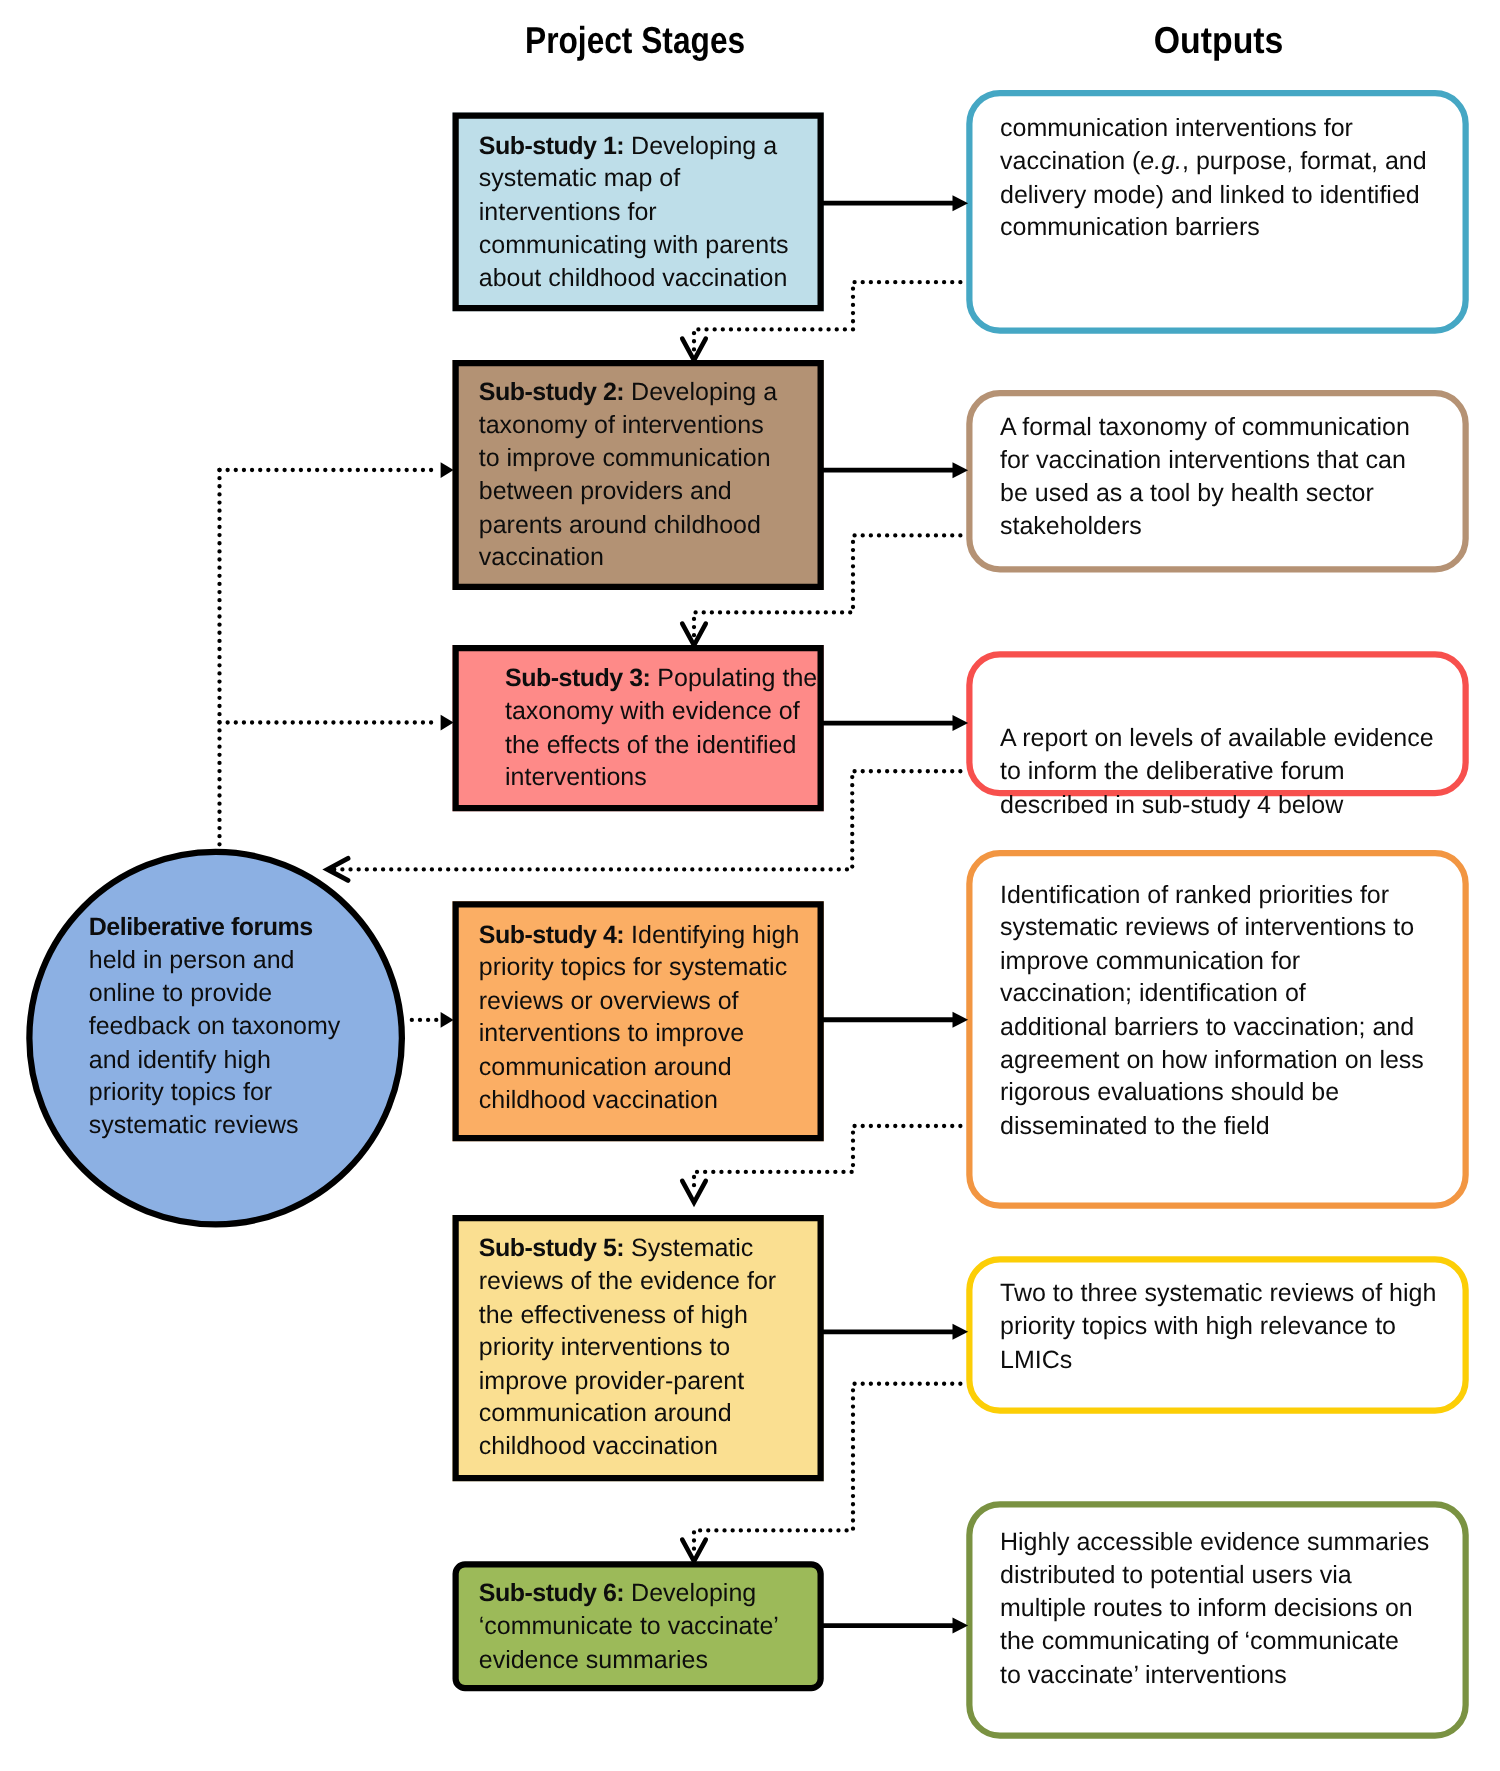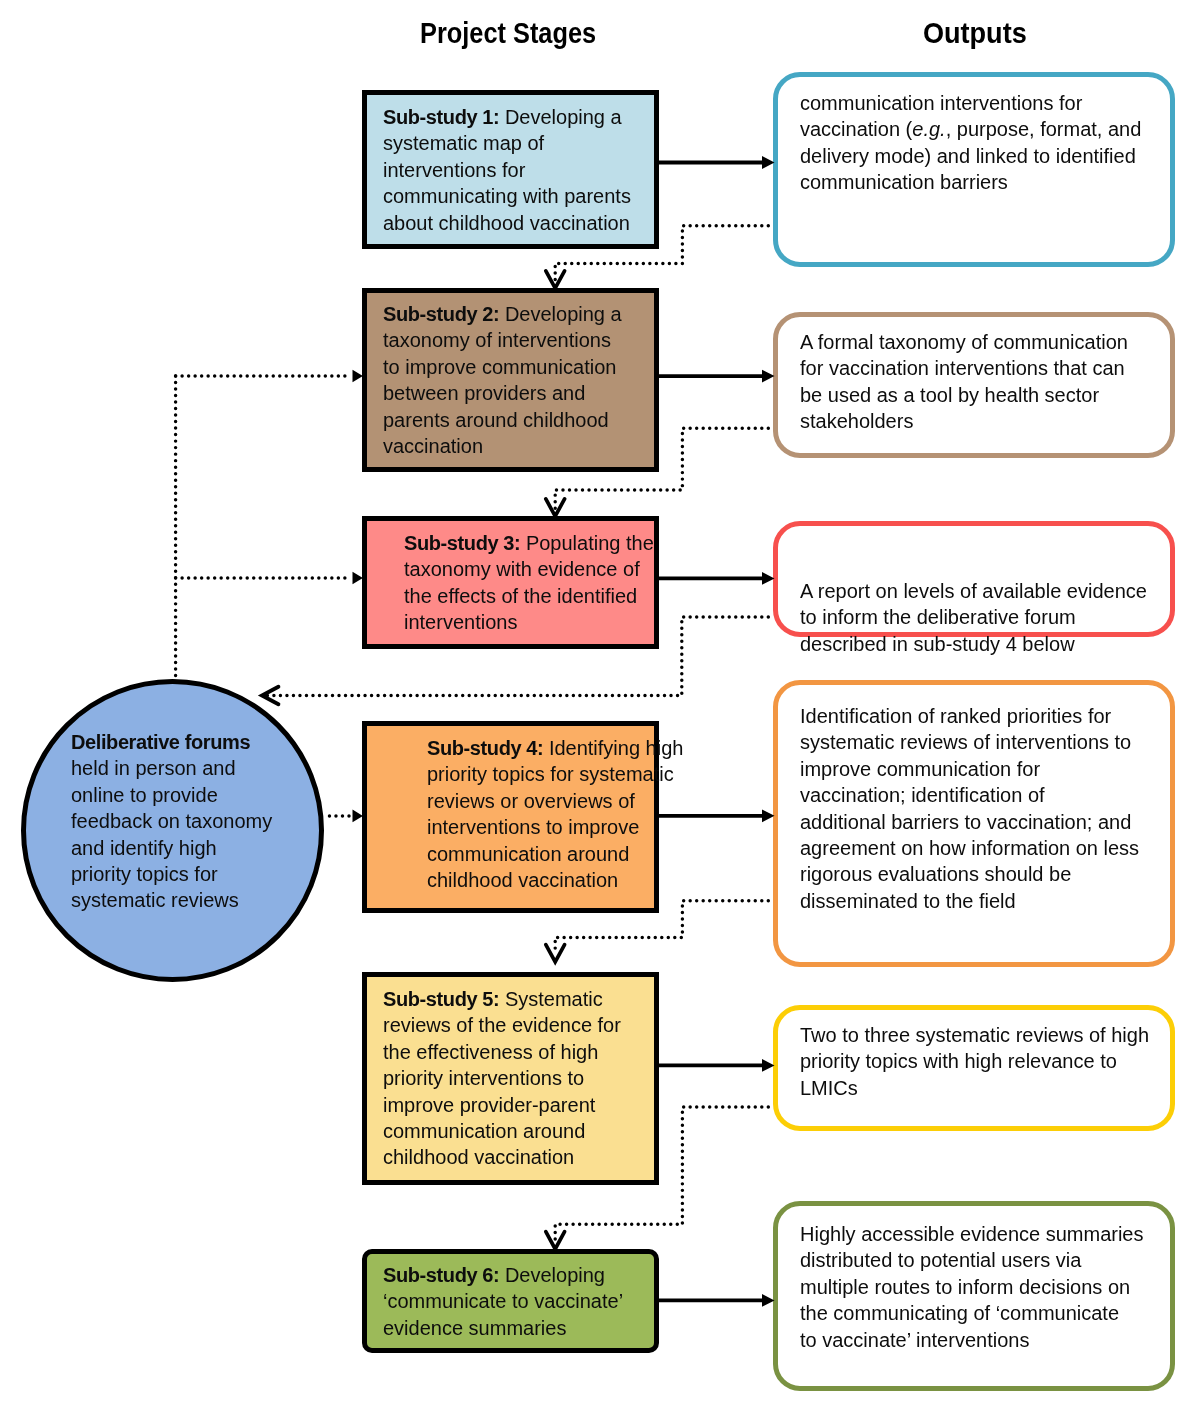--- a/index.html
+++ b/index.html
@@ -49,21 +49,21 @@
       </div>
       <div class="stage-box" style="left: 362px; top: 516px; width: 297px; height: 133px; background: rgb(254, 138, 136);">
         <div class="txt" style="left: 16px; top: 9px; margin-left: 21px;">
           <span class="ln"><b>Sub-study 3:</b> Populating the</span>
           <span class="ln">taxonomy with evidence of</span>
           <span class="ln">the effects of the identified</span>
           <span class="ln">interventions</span>
         </div>
       </div>
       <div class="stage-box" style="left: 362px; top: 721px; width: 297px; height: 192px; background: rgb(251, 174, 100);">
-        <div class="txt" style="left: 16px; top: 9px; margin-left: 44px;">
+        <div class="txt" style="left: 16px; top: 9px;">
           <span class="ln"><b>Sub-study 4:</b> Identifying high</span>
           <span class="ln">priority topics for systematic</span>
           <span class="ln">reviews or overviews of</span>
           <span class="ln">interventions to improve</span>
           <span class="ln">communication around</span>
           <span class="ln">childhood vaccination</span>
         </div>
       </div>
       <div class="stage-box" style="left: 362px; top: 962px; width: 297px; height: 213px; background: rgb(250, 223, 145); margin-top: 10px;">
         <div class="txt" style="left: 16px; top: 9px;">

